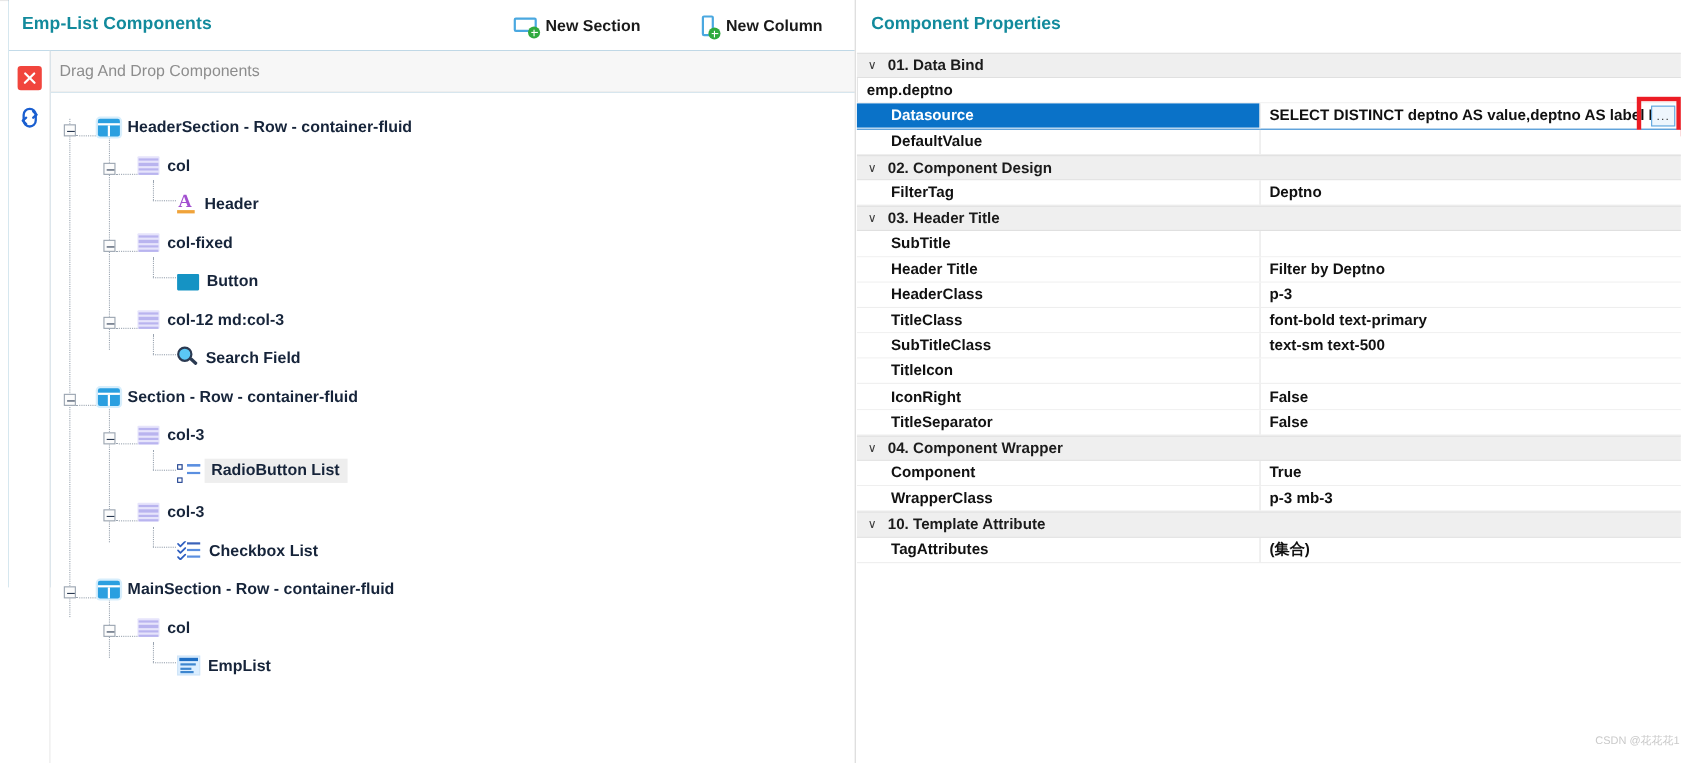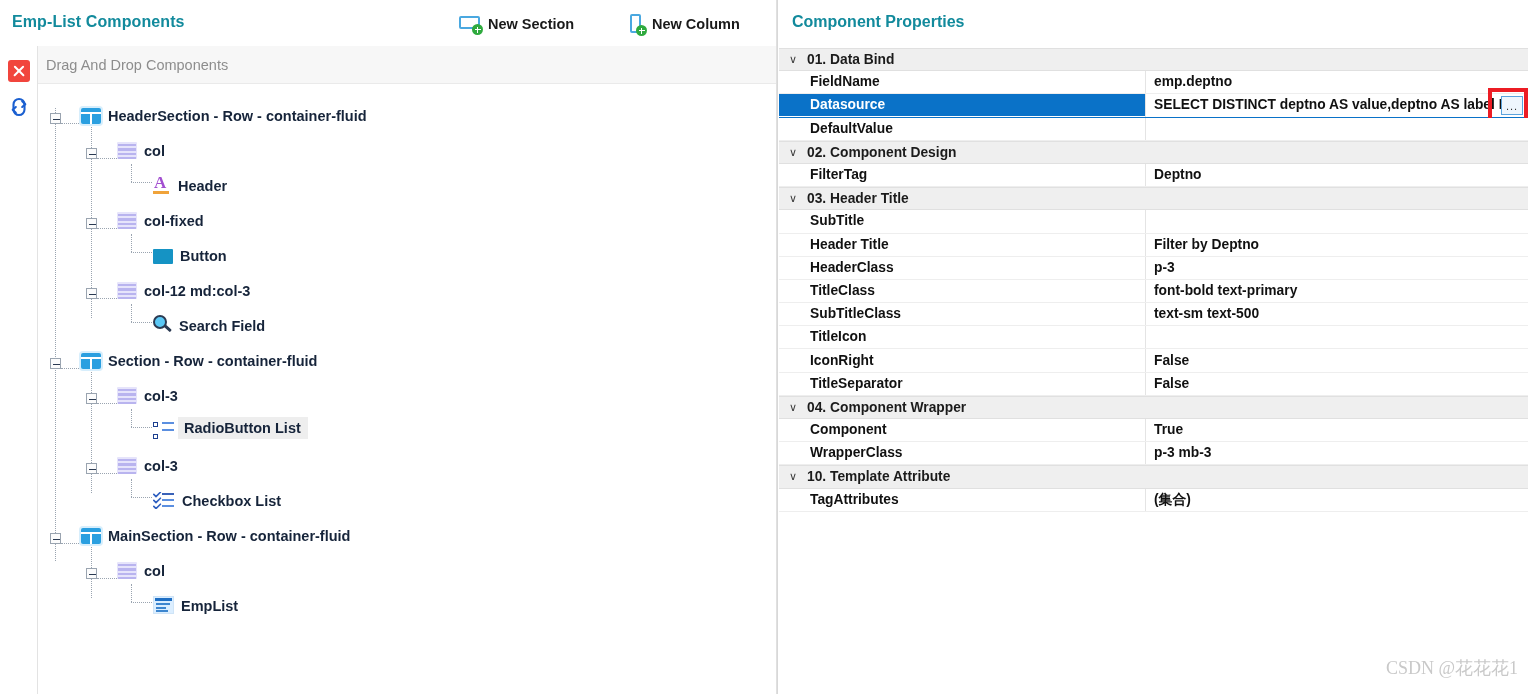--- a/index.html
+++ b/index.html
@@ -8,21 +8,21 @@
     width:1540px; height:694px;
     font-family:"Liberation Sans", sans-serif;
     background:#ffffff;
     overflow:hidden;
     position:relative;
   }
 
   
   #root { position:relative; width:1540px; height:694px; }
 
-  .left-pane { position:absolute; left:0; top:0; width:777px; height:534px; background:#0369a1; }
+  .left-pane { position:absolute; left:8px; top:0; width:777px; height:534px; background:#0369a1; }
   .right-pane { position:absolute; left:777px; top:0; width:884px; height:694px; background:#fff;
                 border-left:1px solid #d8d8d8; }
 
   
   .left-header { position:absolute; left:0; top:0; width:777px; height:46px; background:#fff; }
   .app-title {
     position:absolute; left:12px; top:13px;
     font-size:16px; font-weight:bold; color:#128a9c; letter-spacing:.1px;
   }
   .toolbtn { position:absolute; top:11px; height:26px; display:flex; align-items:center; cursor:pointer; }
@@ -163,22 +163,22 @@
   }
   .redbox {
     position:absolute; right:0px; top:-6px; width:40px; height:36px;
     border:4px solid #ec1c24; background:transparent; pointer-events:none;
   }
 
   .right-scroll { position:absolute; right:0; top:0; width:11px; height:694px; background:#fff;
                   border-left:1px solid #dcdcdc; }
   .left-scrolledge { position:absolute; right:0; top:0; width:1px; height:694px; background:#e0e0e0; }
 
-  .watermark { position:absolute; right:22px; bottom:14px; font-size:18px; color:#c9c9c9;
-               font-family:Liberation Serif, serif; }
+  .watermark { position:absolute; right:13px; bottom:14px; font-size:10px; color:#c9c9c9;
+               font-family:Liberation Sans, sans-serif; }
   .topline { position:absolute; left:0; top:0; width:1540px; height:1px; background:#e8e8e8; }
 </style>
 </head>
 <body>
 
 <div id="root">
   <div class="topline"></div>
 
   <div class="left-pane">
 
@@ -369,21 +369,20 @@
   </div>
 
   <div class="right-pane">
     <div class="props-title">Component Properties</div>
     <div class="grid" id="prop-grid">
         <div class="grow cat">
           <span class="chev">∨</span>
           <span class="cname">01. Data Bind</span>
         </div>
         <div class="grow prop">
-          <span class="pname">FieldName</span>
           <span class="pval">
             <span>emp.deptno</span>
           </span>
         </div>
         <div class="grow prop selected">
           <span class="pname">Datasource</span>
           <span class="pval">
             <span>SELECT  DISTINCT deptno AS value,deptno AS label F</span>
             <span class="caret"></span>
           </span>

